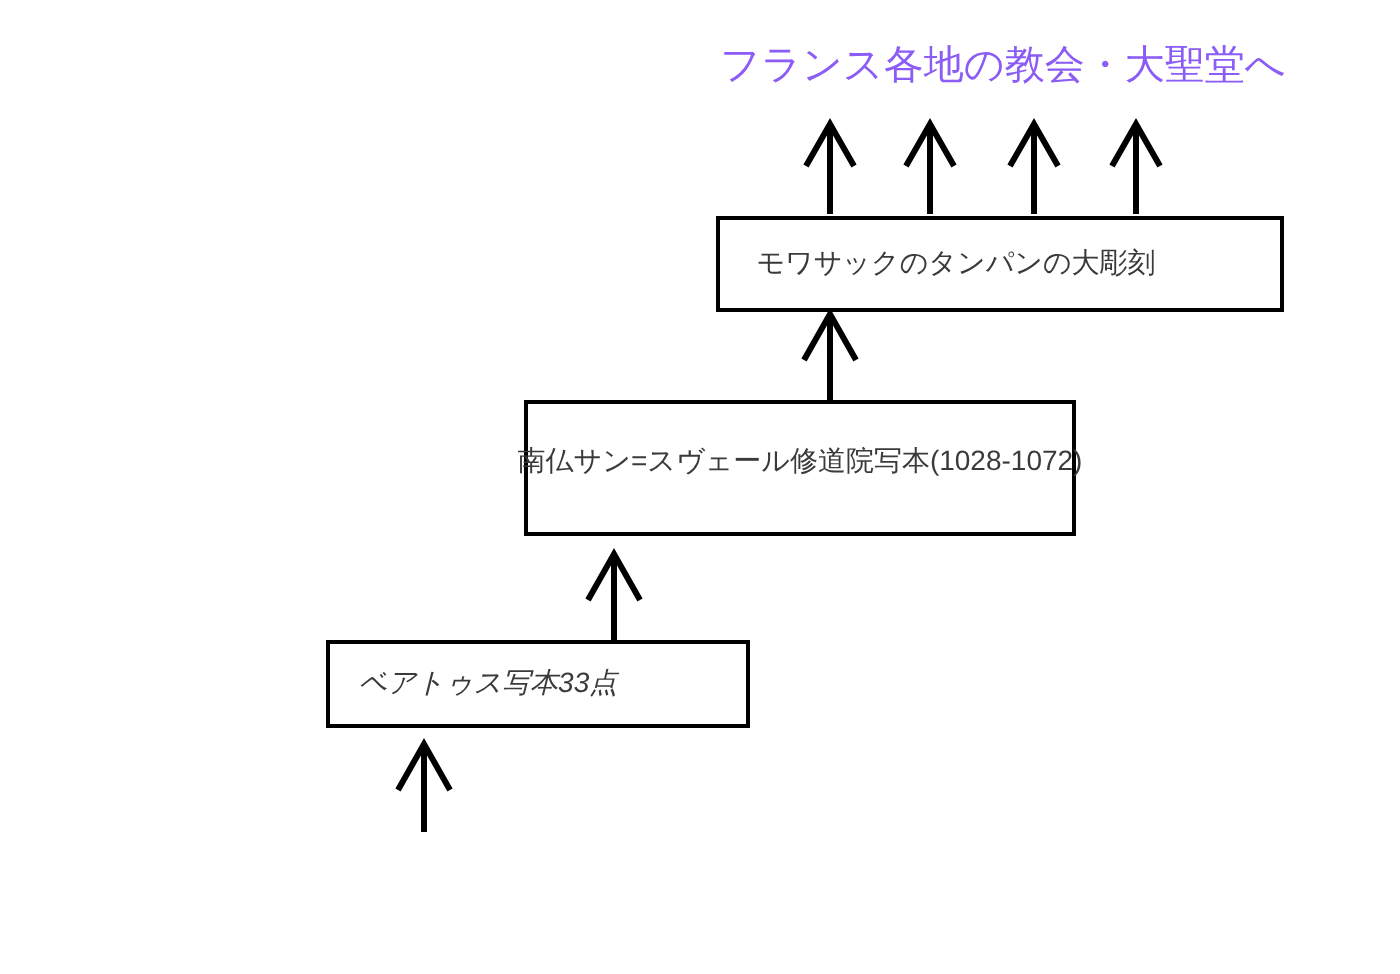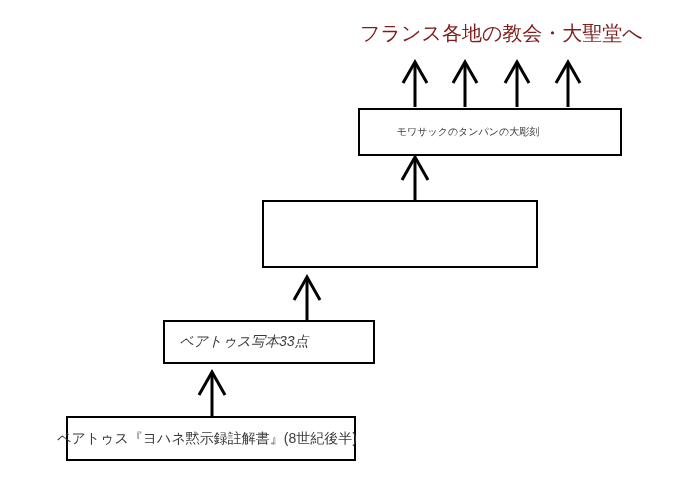--- a/index.html
+++ b/index.html
@@ -17,21 +17,21 @@
     background: #ffffff;
     overflow: hidden;
   }
   .title-text {
     position: absolute;
     left: 360px;
     top: 18px;
     width: 290px;
     font-size: 20px;
     line-height: 30px;
-    color: #7f1d1d;
+    color: #8b5cf6;
     white-space: nowrap;
     letter-spacing: 0px;
   }
   .node {
     position: absolute;
     box-sizing: border-box;
     border: 2px solid #000000;
     background: #ffffff;
     display: flex;
     flex-direction: column;
@@ -41,23 +41,23 @@
   }
   .node .line {
     display: block;
     white-space: nowrap;
     text-align: center;
   }
   
   #node-moissac {
     left: 358px;
     top: 108px;
-    width: 264px;
+    width: 284px;
     height: 48px;
-    font-size: 10px;
+    font-size: 14px;
   }
   #node-moissac .line { padding-right: 44px; }
   #node-saintsever {
     left: 262px;
     top: 200px;
     width: 276px;
     height: 68px;
     font-size: 14px;
   }
   #node-saintsever .line:first-child { margin-bottom: 7px; }
@@ -129,23 +129,21 @@
       <line x1="212" y1="416" x2="212" y2="373"></line>
       <polyline points="199,395 212,372 225,395"></polyline>
     </g>
   </svg>
 
   <div class="node" id="node-moissac">
     <span class="line">モワサックのタンパンの大彫刻</span>
   </div>
 
   <div class="node" id="node-saintsever">
+    <span class="line">南仏サン=スヴェール修道院写本(1028-1072)</span>
   </div>
 
   <div class="node" id="node-beatus33">
     <span class="line">ベアトゥス写本33点</span>
   </div>
 
-  <div class="node" id="node-beatus-orig">
-    <span class="line">ベアトゥス『ヨハネ黙示録註解書』(8世紀後半)</span>
-  </div>
 
 </div>
 
 </body></html>

